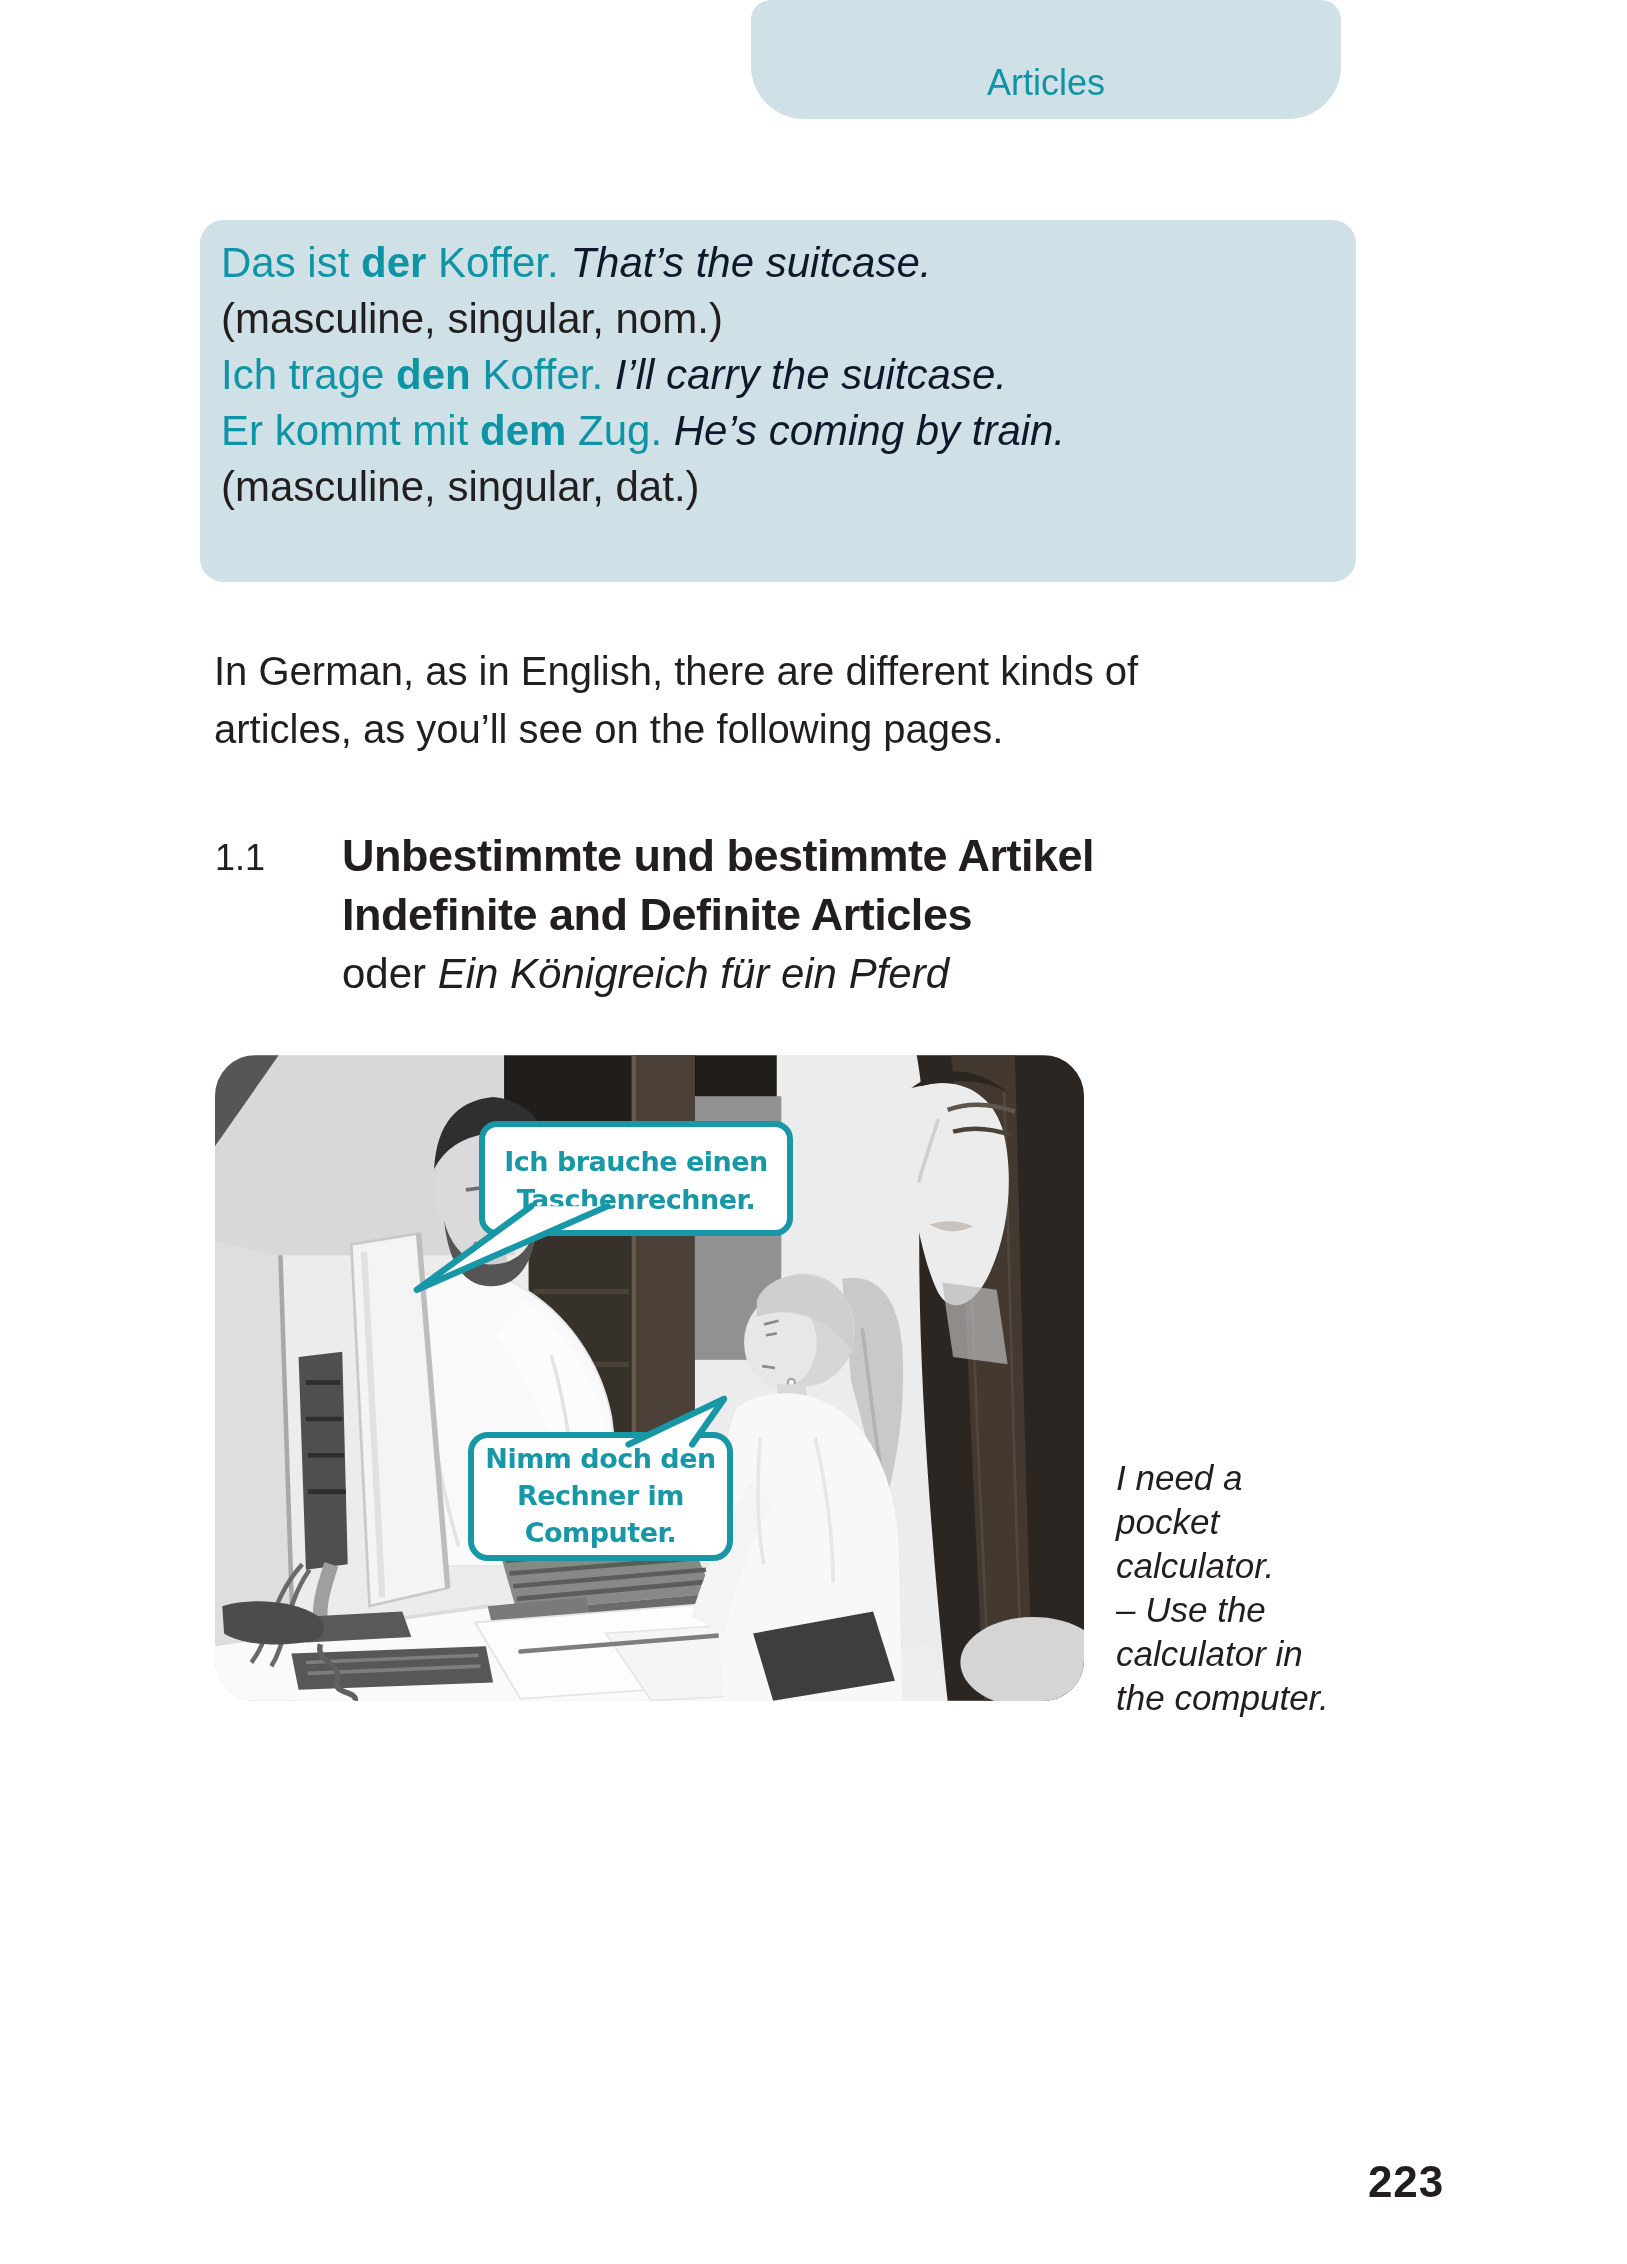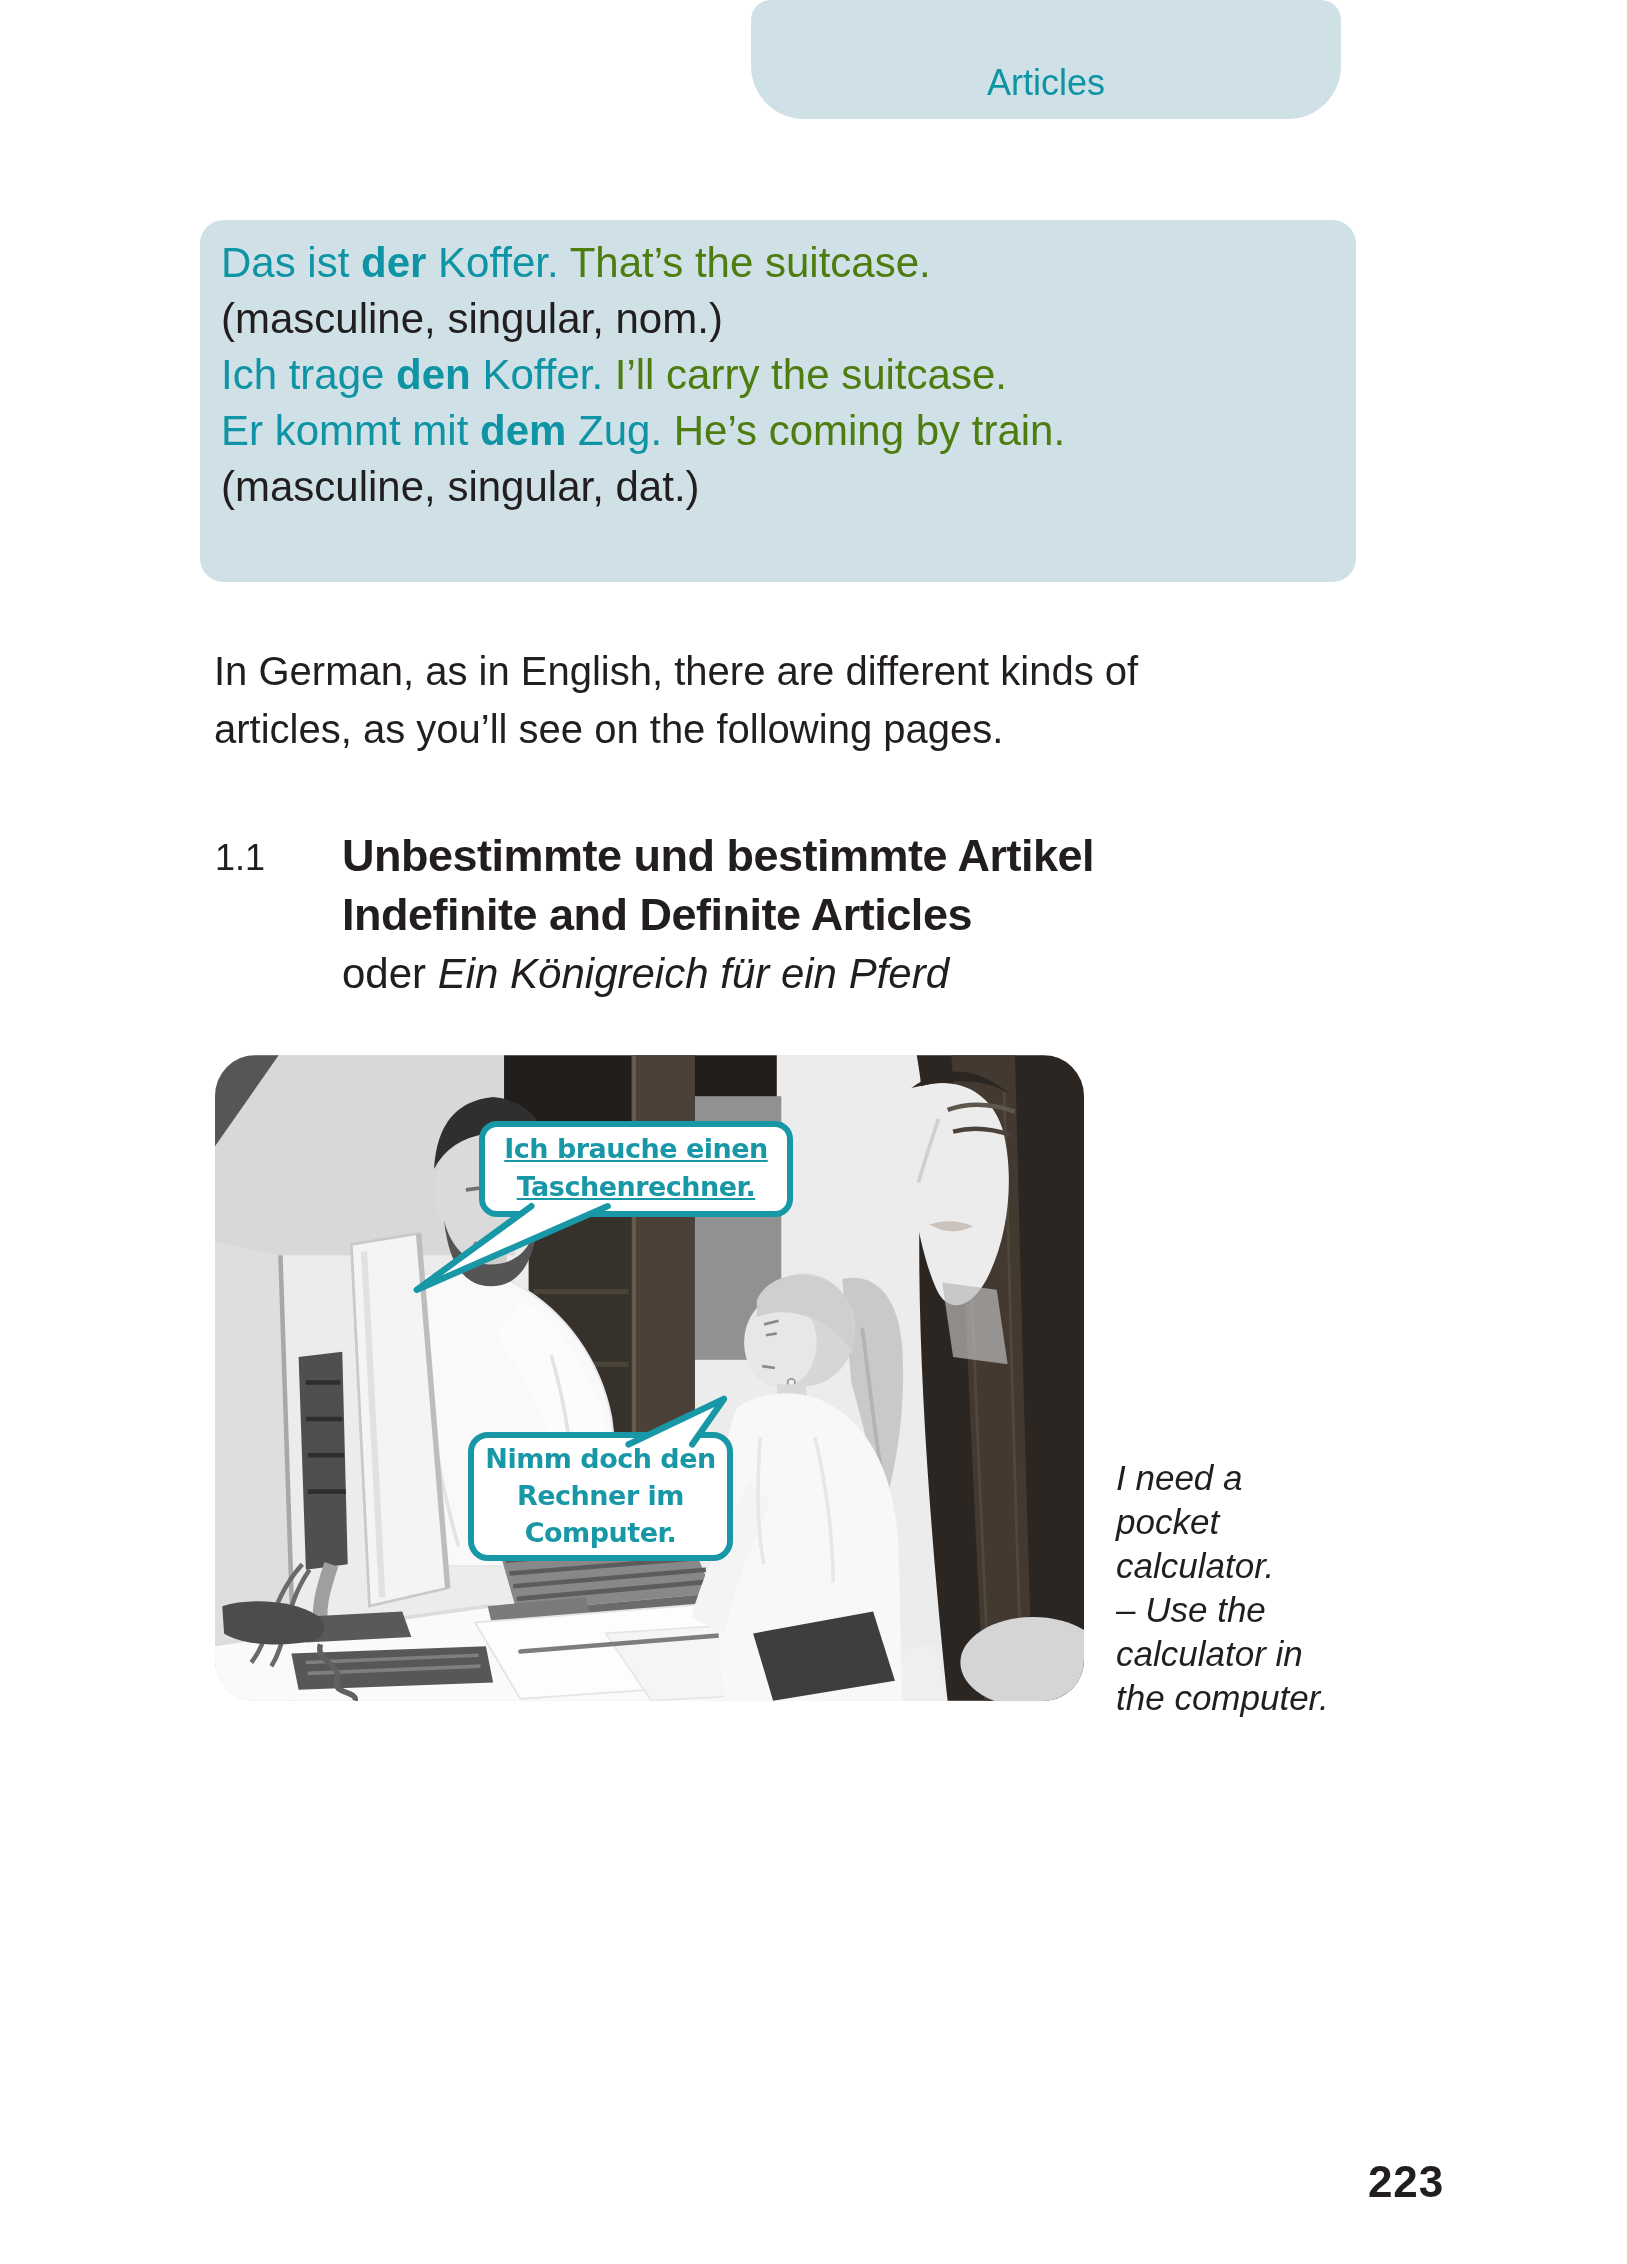--- a/index.html
+++ b/index.html
@@ -20,21 +20,21 @@
 
   
   .example-box{
     left:200px;top:220px;width:1156px;height:362px;background:#cfe1e7;
     border-radius:23.6px;box-sizing:border-box;padding:14.5px 18px 0 21px;
     font-size:42px;line-height:56px;
   }
   .ex-line{white-space:nowrap;}
   .de{color:#0e94a4;}
   .de.b{font-weight:bold;}
-  .en{color:#4d7c0f;}
+  .en{color:#0f172a;font-style:italic;}
   .note{color:#221e1f;}
 
   .intro{
     left:214px;top:642px;width:1091px;font-size:40px;line-height:58px;
     white-space:pre-line;
   }
 
   .sec-num{left:215px;top:837px;font-size:36px;}
   .sec-titles{left:342px;top:826px;font-size:45px;font-weight:bold;
     line-height:59px;letter-spacing:-0.5px;}
@@ -48,22 +48,22 @@
   }
   .photo svg{display:block;}
 
   .bubble{
     position:absolute;background:#ffffff;border:6.4px solid #1897a6;
     box-sizing:border-box;color:#1897a6;text-align:center;
     font-family:"DejaVu Sans", sans-serif;font-weight:bold;
     white-space:pre-line;z-index:3;
   }
   .bubble1{
-    left:479px;top:1121px;width:314px;height:96px;border-radius:18px;
-    font-size:27px;line-height:38px;padding-top:3px;letter-spacing:-0.5px;text-decoration:underline;
+    left:479px;top:1121px;width:314px;height:115px;border-radius:18px;
+    font-size:27px;line-height:38px;padding-top:16px;letter-spacing:-0.5px;
   }
   .bubble2{
     left:468px;top:1432px;width:265px;height:129px;border-radius:20px;
     font-size:27px;line-height:37px;padding-top:1.8px;letter-spacing:-0.5px;
   }
   .tails{
     left:215px;top:1055px;width:869px;height:646px;z-index:4;
     pointer-events:none;
   }
 

